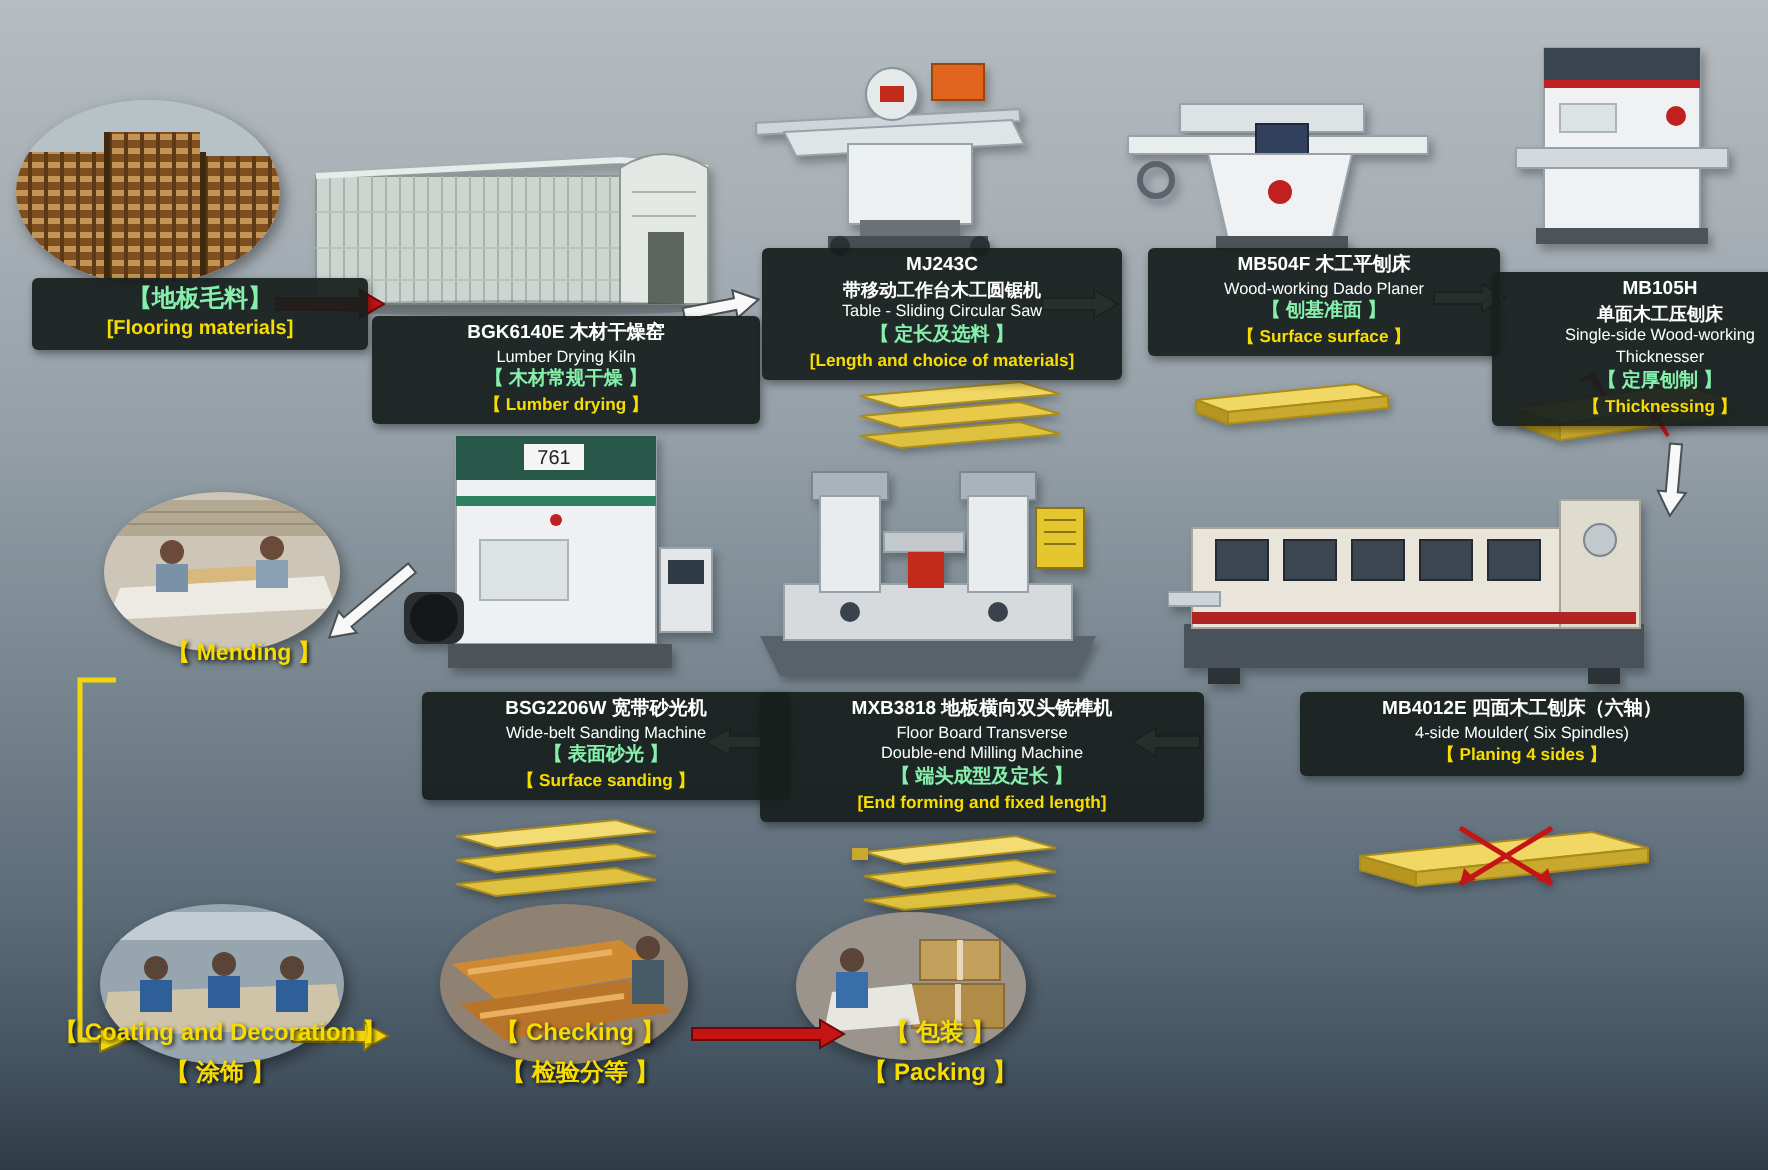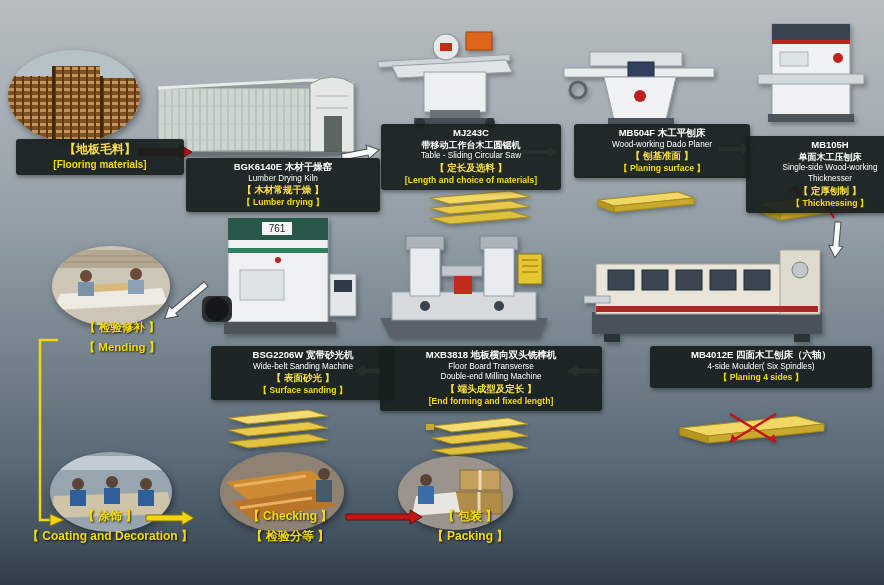--- a/index.html
+++ b/index.html
@@ -9,21 +9,21 @@
     background:linear-gradient(180deg,#b6bcbf 0%,#a8b0b6 18%,#939ea6 38%,#78868f 58%,#5b6b78 78%,#42515e 92%,#2f3c48 100%);
   }
   .badge{
     position:absolute;z-index:4;background:rgba(23,31,29,0.93);border-radius:3px;
     padding:3px 19px 4px;text-align:center;color:#fff;line-height:1.32;
     box-shadow:1px 2px 4px rgba(0,0,0,0.4);
   }
   .badge .model{font-weight:700;font-size:9.5px;}
   .badge .cnname{font-weight:700;font-size:9px;}
   .badge .en{font-size:8.2px;}
-  .badge .cnstep{color:#fde047;font-weight:700;font-size:9.5px;}
+  .badge .cnstep{color:#86efac;font-weight:700;font-size:9.5px;}
   .badge .enstep{color:#f6dc00;font-weight:700;font-size:8.6px;text-align:center;}
   .badge .big{font-size:12px;}
   .badge .med{font-size:10px;}
   .freelabel{
     position:absolute;z-index:4;text-align:center;color:#f6dc00;font-weight:700;
     font-size:12px;line-height:1.7;text-shadow:1px 1px 2px rgba(0,0,0,0.8);
   }
   .photo{position:absolute;z-index:2;border-radius:50%;overflow:hidden;box-shadow:2px 3px 7px rgba(0,0,0,0.4);}
   .machine{position:absolute;z-index:2;filter:drop-shadow(2px 3px 2px rgba(0,0,0,0.28));}
   .board{position:absolute;z-index:2;filter:drop-shadow(1px 2px 2px rgba(0,0,0,0.3));}
@@ -169,21 +169,21 @@
       <rect x="48" y="90" width="66" height="7" fill="#4c545a"></rect>
       <circle cx="80" cy="68" r="6" fill="#c02020"></circle>
       <circle cx="18" cy="62" r="8" fill="none" stroke="#5a646c" stroke-width="3"></circle>
     </svg>
   </div>
 
   <div class="badge" style="left:574px;top:124px;width:138px;">
     <div class="model">MB504F 木工平刨床</div>
     <div class="en">Wood-working Dado Planer</div>
     <div class="cnstep">【 刨基准面 】</div>
-    <div class="enstep">【 Planing surface 】</div>
+    <div class="enstep">【 Surface surface 】</div>
   </div>
 
   <div class="board" style="left:590px;top:186px;">
     <svg width="112" height="34" xmlns="http://www.w3.org/2000/svg">
       <polygon points="8,14 88,6 104,12 24,20" fill="#f1d763" stroke="#a88c1c"></polygon>
       <polygon points="24,20 104,12 104,18 24,26" fill="#c9a82e" stroke="#a88c1c"></polygon>
       <polygon points="8,14 24,20 24,26 8,20" fill="#b6961f" stroke="#a88c1c"></polygon>
     </svg>
   </div>
 
@@ -327,40 +327,39 @@
       <polygon points="8,48 110,42 116,58 2,64" fill="#eceae2"></polygon>
       <rect x="30" y="38" width="52" height="7" fill="#d8b87c" transform="rotate(-3 56 41)"></rect>
       <circle cx="34" cy="30" r="6" fill="#6b4a3a"></circle>
       <rect x="26" y="36" width="16" height="14" fill="#7a92a8"></rect>
       <circle cx="84" cy="28" r="6" fill="#6b4a3a"></circle>
       <rect x="76" y="34" width="16" height="14" fill="#8aa0b4"></rect>
     </svg>
   </div>
 
   <div class="freelabel" style="left:47px;top:318px;width:150px;font-size:11.5px;">
-    <div>【 检验修补 】</div>
     <div>【 Mending 】</div>
   </div>
 
   <div class="photo" style="left:50px;top:452px;width:122px;height:80px;">
     <svg width="122" height="80" xmlns="http://www.w3.org/2000/svg">
       <rect width="122" height="80" fill="#97a5ae"></rect>
       <rect y="4" width="122" height="14" fill="#c2ccd2"></rect>
       <polygon points="4,44 118,40 122,62 0,66" fill="#cfc4a8"></polygon>
       <circle cx="28" cy="32" r="6" fill="#5a4438"></circle>
       <rect x="20" y="38" width="16" height="16" fill="#2f5f98"></rect>
       <circle cx="62" cy="30" r="6" fill="#5a4438"></circle>
       <rect x="54" y="36" width="16" height="16" fill="#2f5f98"></rect>
       <circle cx="96" cy="32" r="6" fill="#5a4438"></circle>
       <rect x="88" y="38" width="16" height="16" fill="#2f5f98"></rect>
     </svg>
   </div>
   <div class="freelabel" style="left:10px;top:506px;width:200px;">
+    <div>【 Coating and Decoration 】</div>
     <div>【 涂饰 】</div>
-    <div>【 Coating and Decoration 】</div>
   </div>
 
   <div class="photo" style="left:220px;top:452px;width:124px;height:80px;">
     <svg width="124" height="80" xmlns="http://www.w3.org/2000/svg">
       <rect width="124" height="80" fill="#8f8272"></rect>
       <polygon points="6,30 90,18 112,34 28,48" fill="#cd8a30"></polygon>
       <polygon points="10,50 94,38 116,54 32,68" fill="#b87428"></polygon>
       <path d="M14,34 L86,24 M20,56 L92,46" stroke="#e8b060" stroke-width="3"></path>
       <circle cx="104" cy="22" r="6" fill="#5a4438"></circle>
       <rect x="96" y="28" width="16" height="22" fill="#475a68"></rect>

